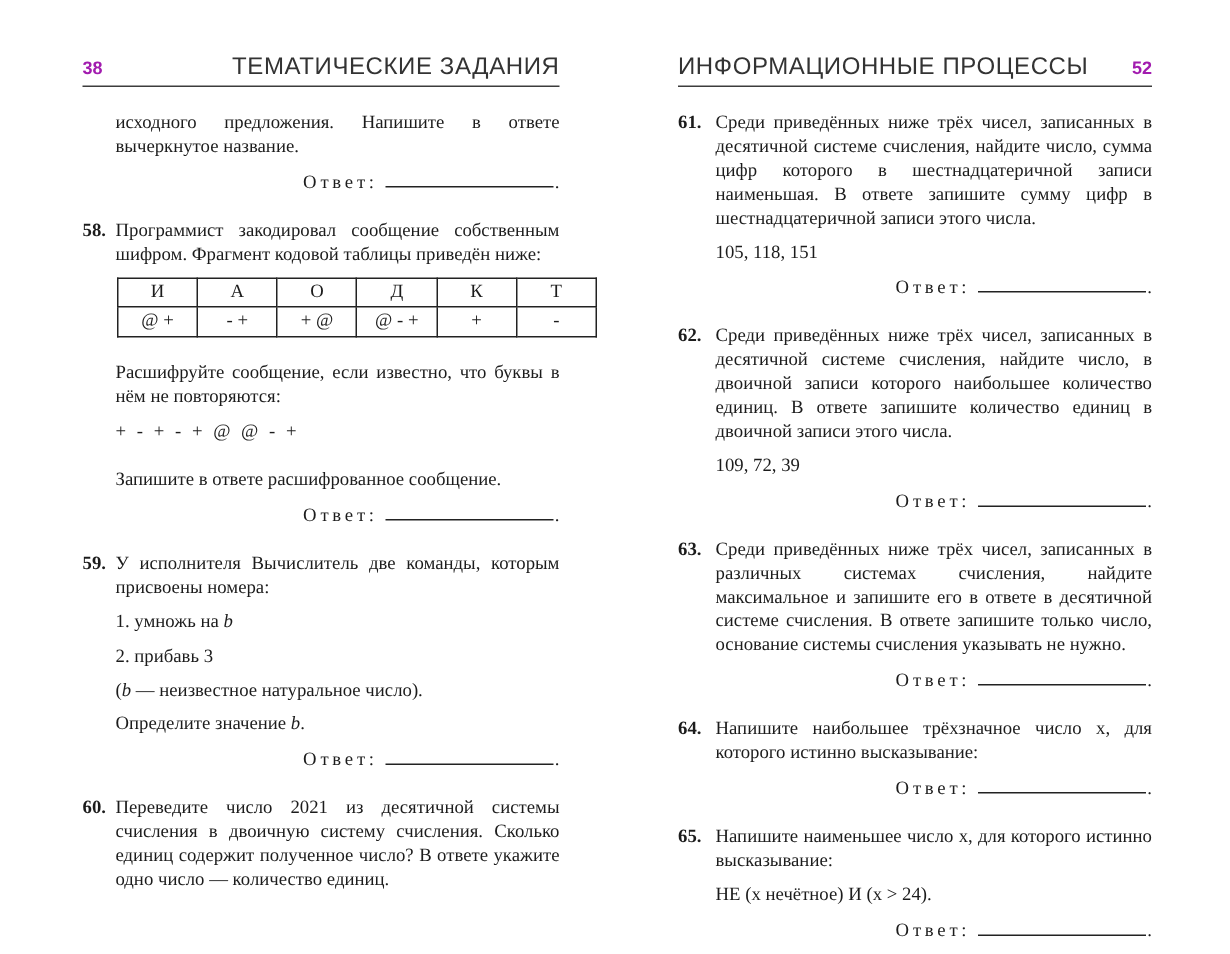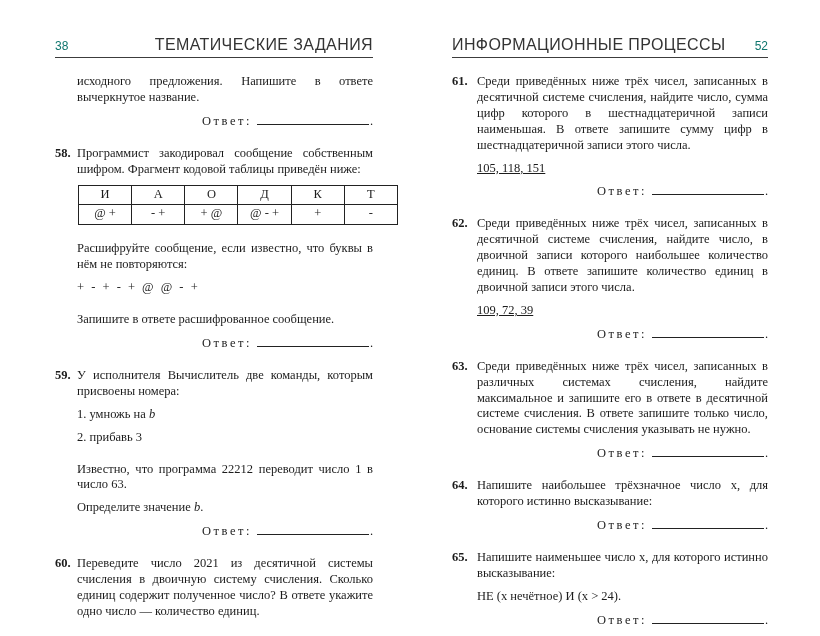--- a/index.html
+++ b/index.html
@@ -15,21 +15,21 @@
   .page { position: absolute; top: 36px; }
   .page-left  { left: 55px;  width: 318px; }
   .page-right { left: 452px; width: 316px; }
 
   .page-header {
     display: flex; justify-content: space-between; align-items: baseline;
     border-bottom: 1.5px solid #3c3c3c;
     padding-bottom: 3px; margin-bottom: 11px;
     font-family: "Liberation Sans", sans-serif;
   }
-  .page-num { font-size: 12px; font-weight: 400; color: #0f766e; }
+  .page-num { font-size: 12px; font-weight: 700; color: #a21caf; }
   .header-title { font-size: 16px; letter-spacing: 0.4px; color: #333; }
 
   .body-copy { font-size: 12.5px; line-height: 15.9px; }
 
   .task { position: relative; padding-left: 22px; margin-bottom: 12px; }
   .page-right .task { padding-left: 25px; }
   .task-num { position: absolute; left: 0; top: 0; font-weight: 700; font-size: 12.5px; }
 
   .intro-block { padding-left: 22px; margin-bottom: 14px; }
 
@@ -56,21 +56,21 @@
   table.code-table th, table.code-table td {
     border: 1px solid #222;
     text-align: center;
     font-size: 12.5px;
     font-weight: 400;
     padding: 1px 0 2px 0;
     height: 17px;
   }
 
   .cipher { letter-spacing: 2px; }
-  .data-line { margin: 1px 0 9px 0; text-decoration: underline; }
+  .data-line { margin: 1px 0 9px 0; }
 </style>
 </head>
 <body>
 
 <div class="page page-left">
   <div class="page-header">
     <span class="page-num">38</span>
     <span class="header-title">ТЕМАТИЧЕСКИЕ ЗАДАНИЯ</span>
   </div>
 
@@ -112,21 +112,21 @@
       <p class="ans">
         <span class="ans-label">Ответ:</span><span class="ans-blank"></span><span>.</span>
       </p>
     </div>
 
     <div class="task">
       <span class="task-num">59.</span>
       <p class="para">У исполнителя Вычислитель две команды, которым присвоены номера:</p>
       <p class="plain"><span>1. умножь на </span><span class="var">b</span></p>
       <p class="plain">2. прибавь 3</p>
-      <p class="para">Известно, что программа 22212 переводит число 1 в число 63.</p>
+      <p class="plain"><span>(</span><span class="var">b</span><span> — неизвестное натуральное число).</span></p>
       <p class="plain"><span>Определите значение </span><span class="var">b</span><span>.</span></p>
       <p class="ans">
         <span class="ans-label">Ответ:</span><span class="ans-blank"></span><span>.</span>
       </p>
     </div>
 
     <div class="task">
       <span class="task-num">60.</span>
       <p class="para">Переведите число 2021 из десятичной системы счисления в двоичную систему счисления. Сколько единиц содержит полученное число? В ответе укажите одно число — количество единиц.</p>
 

